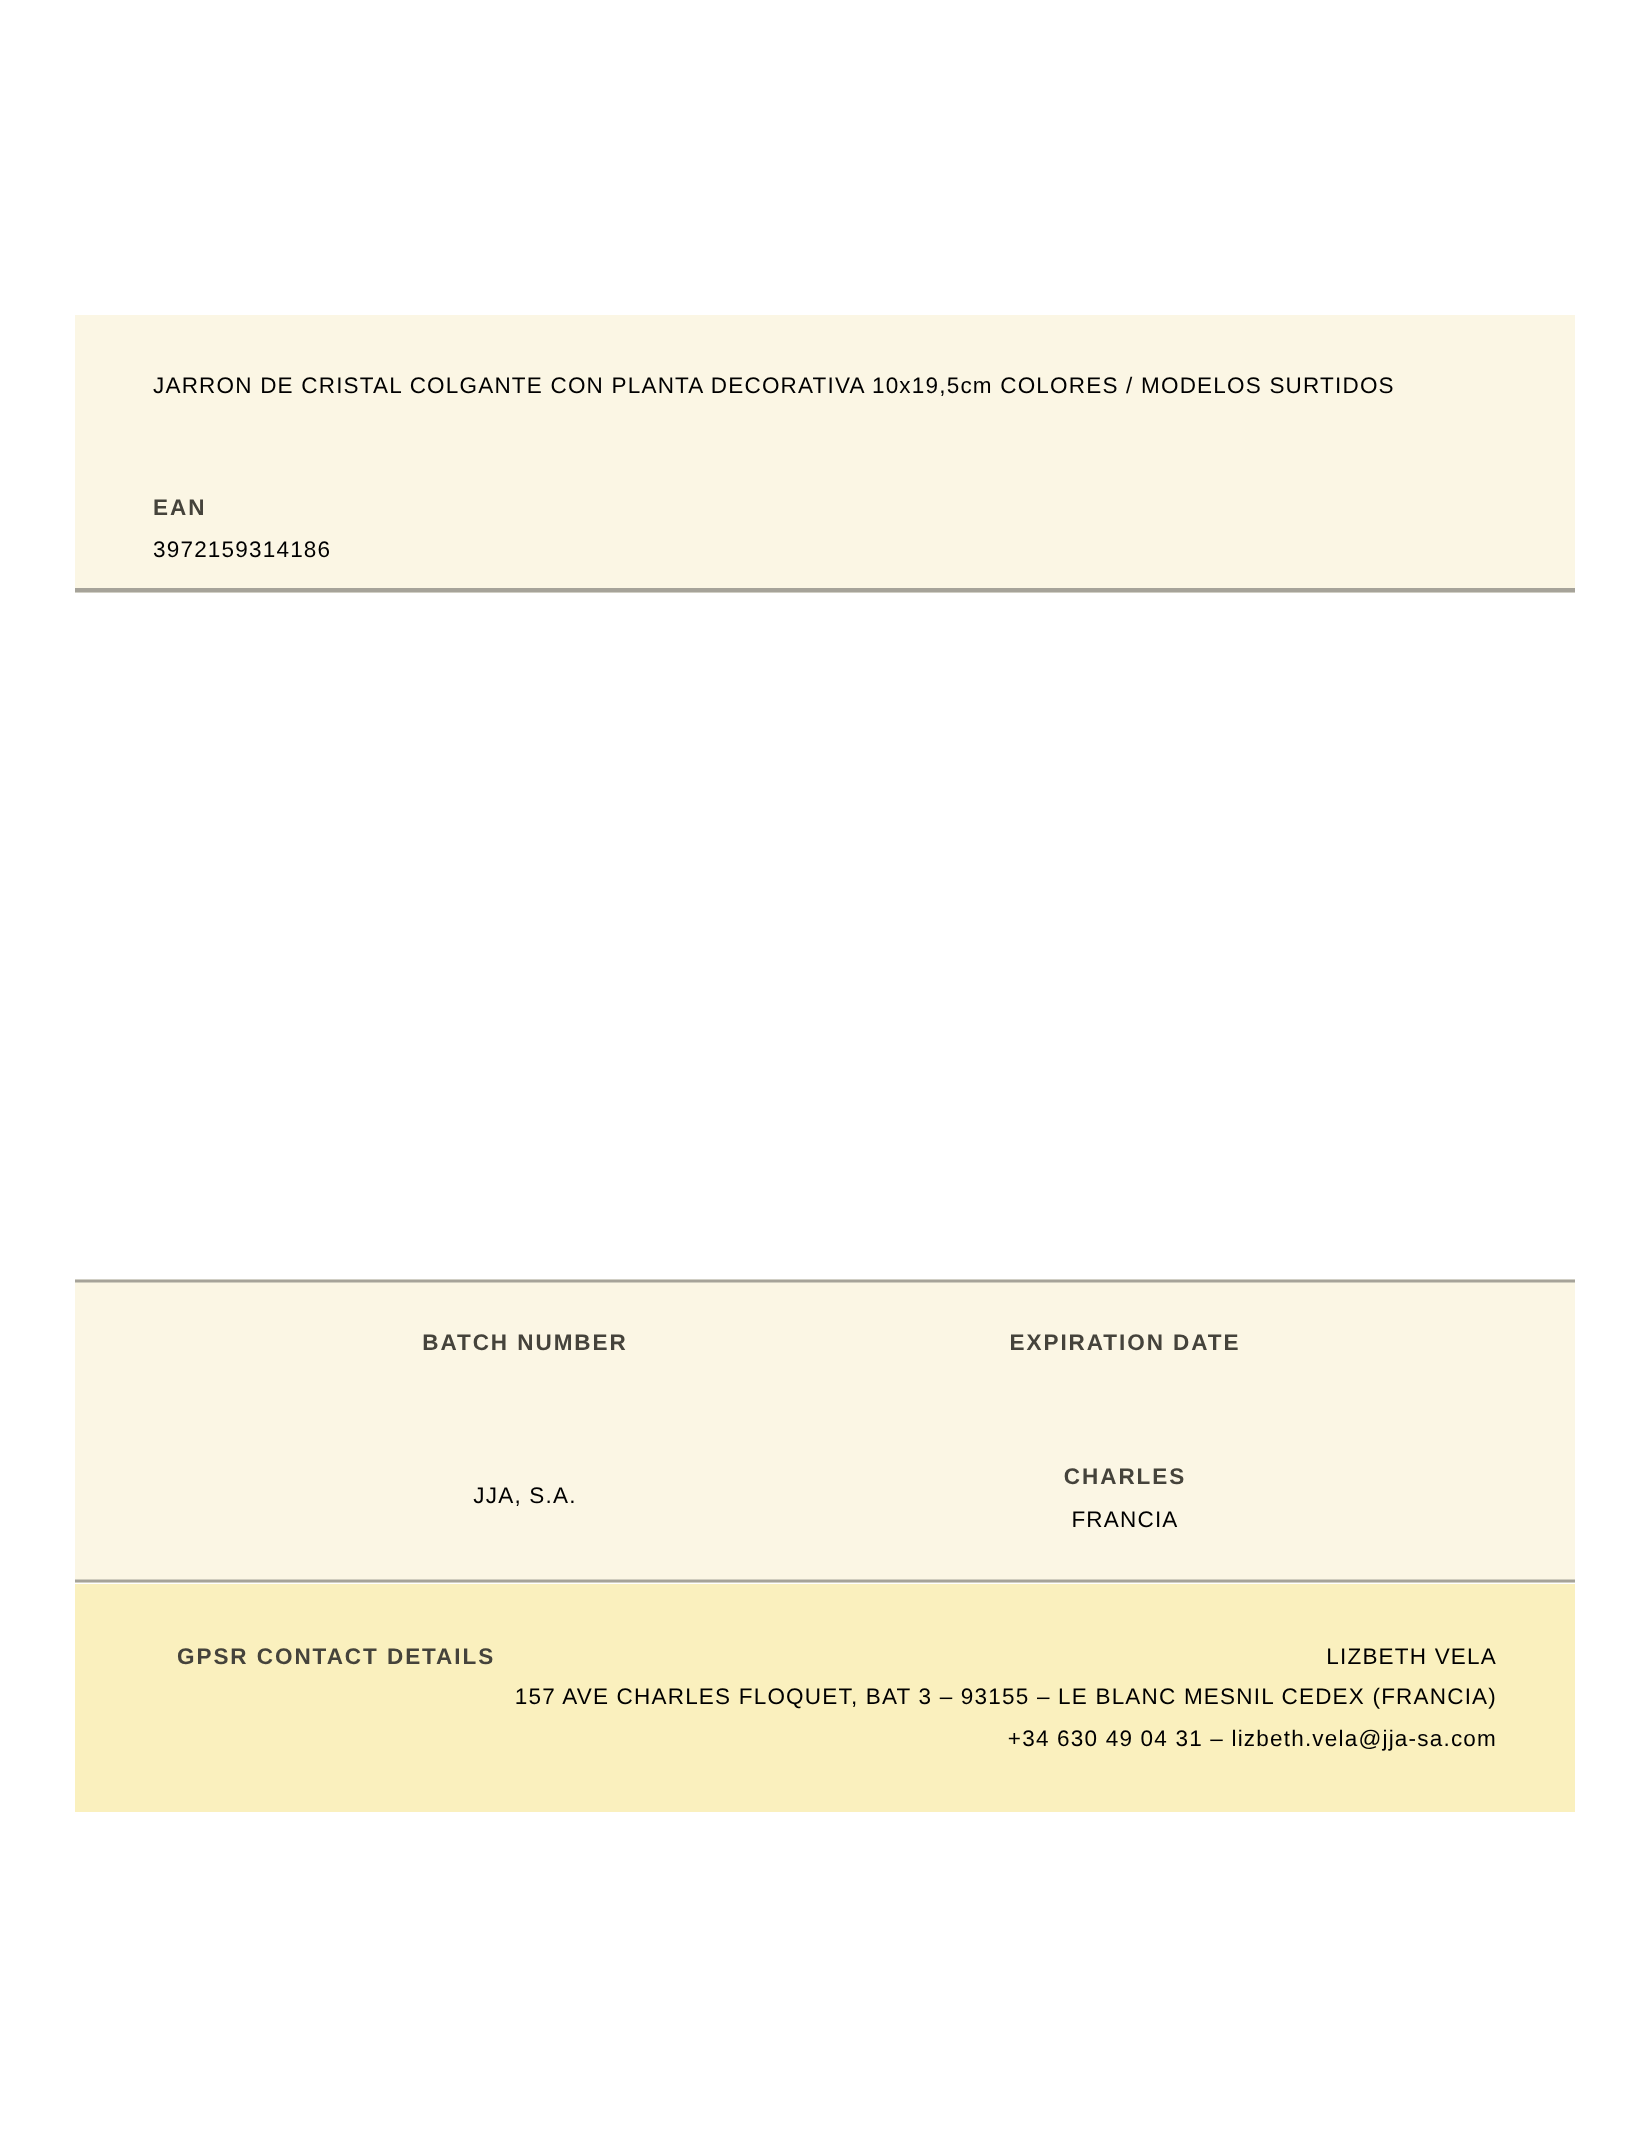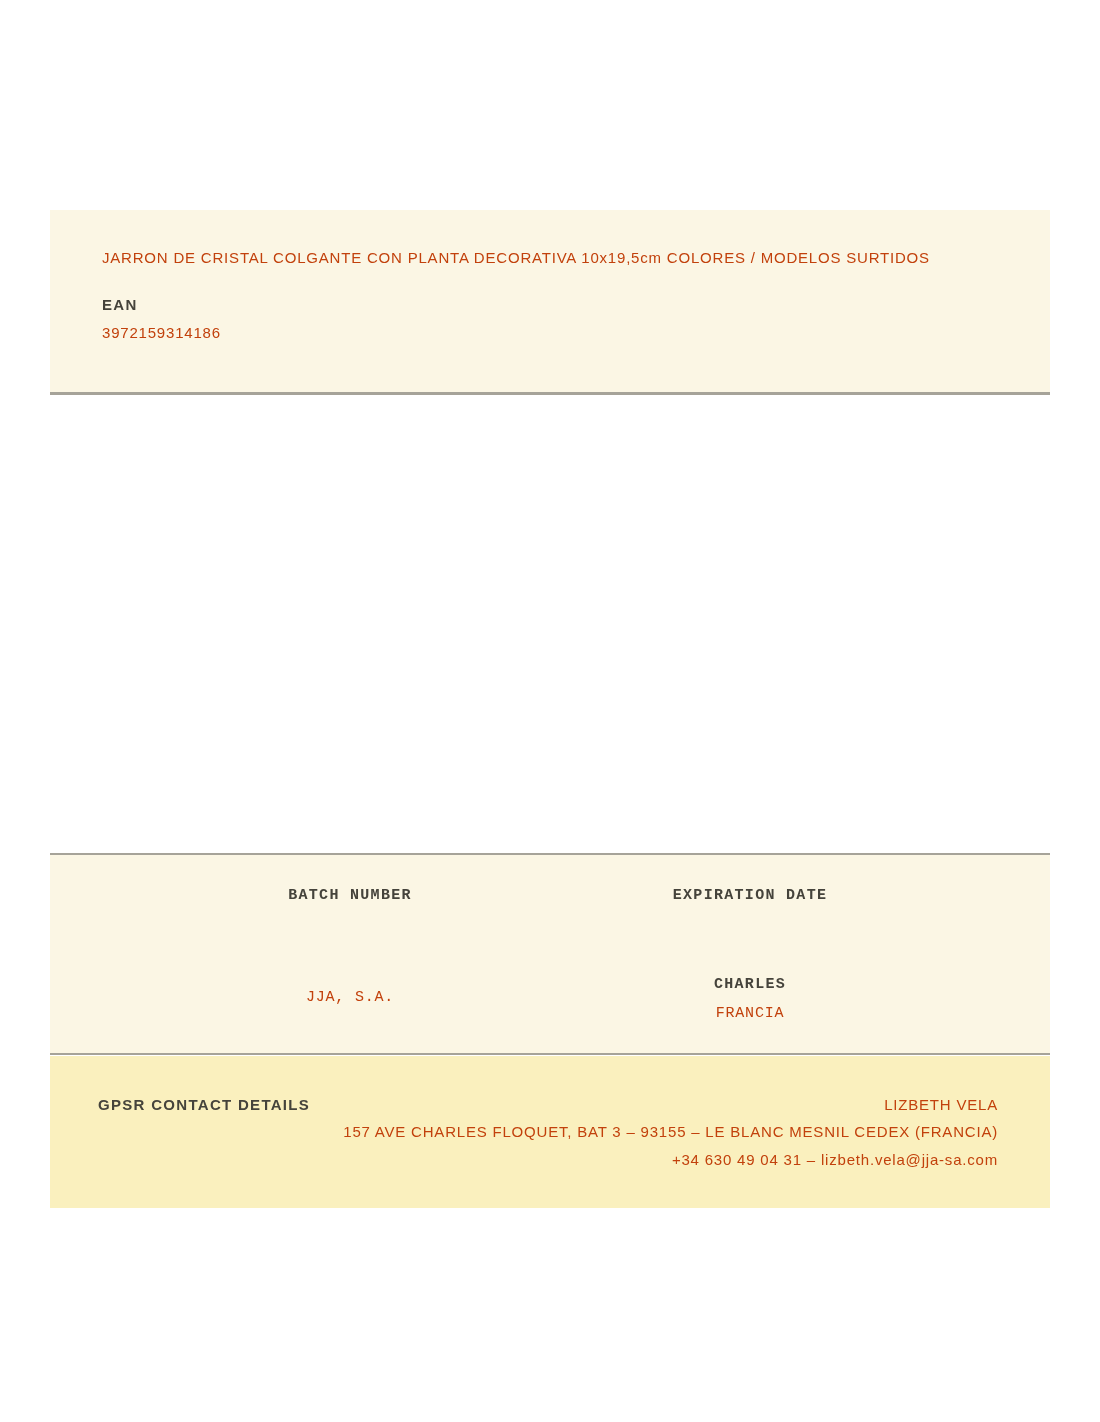--- a/index.html
+++ b/index.html
@@ -26,53 +26,52 @@
     font-size: 15px;
     font-weight: bold;
     letter-spacing: 1.3px;
     color: #45433b;
     line-height: 16px;
   }
   .value {
     font-size: 15px;
     font-weight: normal;
     letter-spacing: 0.8px;
-    color: #c2410c;
+    color: #000000;
     line-height: 16px;
   }
   .sec-product .value { margin-top: 12px; }
   .sec-product .label + .value { margin-top: 12px; }
-  .sec-product .ean-label { margin-top: 31px; }
+  .sec-product .ean-label { margin-top: 65px; }
 
   
   .sec-details {
     position: absolute;
     left: 50px; top: 853px;
     width: 1000px; height: 202px;
     background: #fbf6e4;
     border-top: 2px solid #a6a399;
     border-bottom: 2px solid #a6a399;
     padding: 33px 100px 0 100px;
   }
   .details-grid {
     display: grid;
     grid-template-columns: 400px 400px;
-    font-family: Liberation Mono, monospace;
   }
   .detail-col { text-align: center; }
   .detail-field-top { height: 89px; }
   .detail-field .value { margin-top: 13px; }
 
   
   .sec-gpsr {
     position: absolute;
     left: 50px; top: 1056px;
     width: 1000px; height: 152px;
     background: #faf0be;
-    padding: 41px 52px 0 48px;
+    padding: 41px 52px 0 68px;
   }
   .gpsr-row1 {
     display: flex;
     justify-content: space-between;
     align-items: baseline;
   }
   .gpsr-right { text-align: right; }
   .sec-gpsr .addr { margin-top: 11px; }
   .sec-gpsr .phone { margin-top: 12px; }
 </style>

